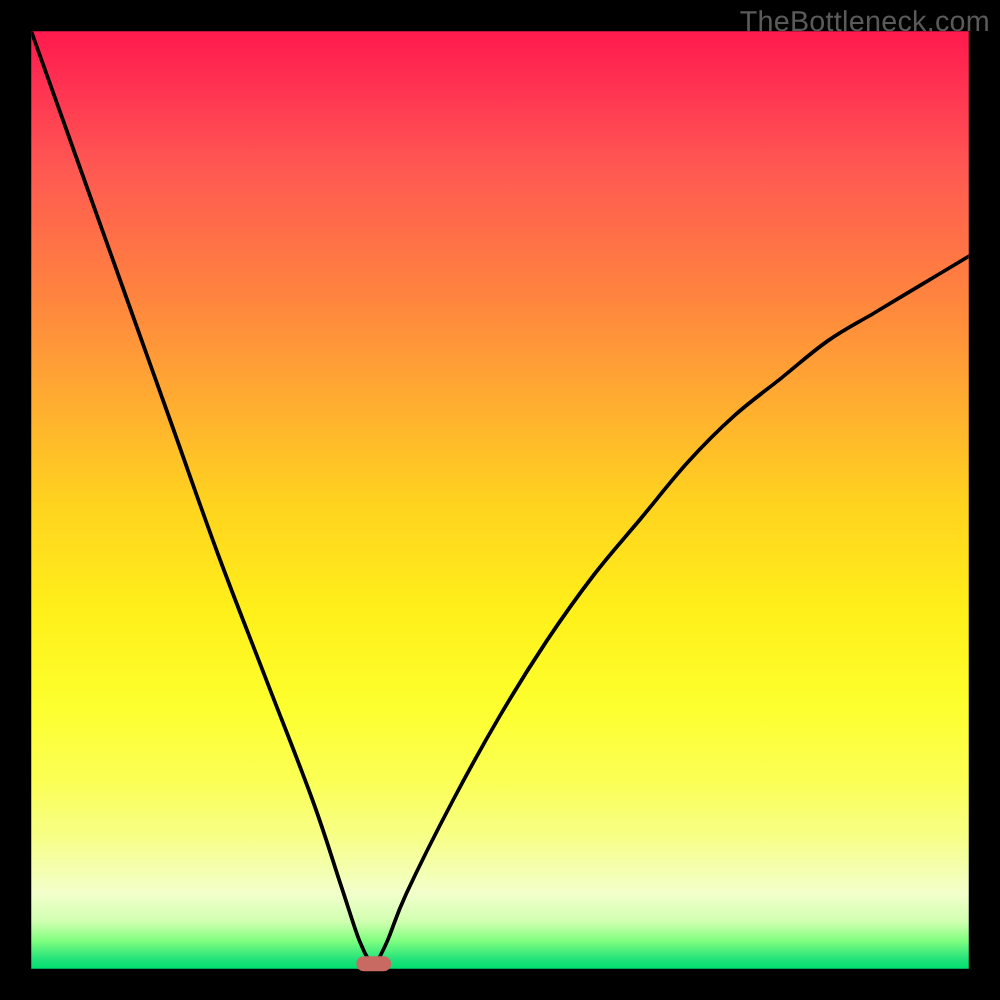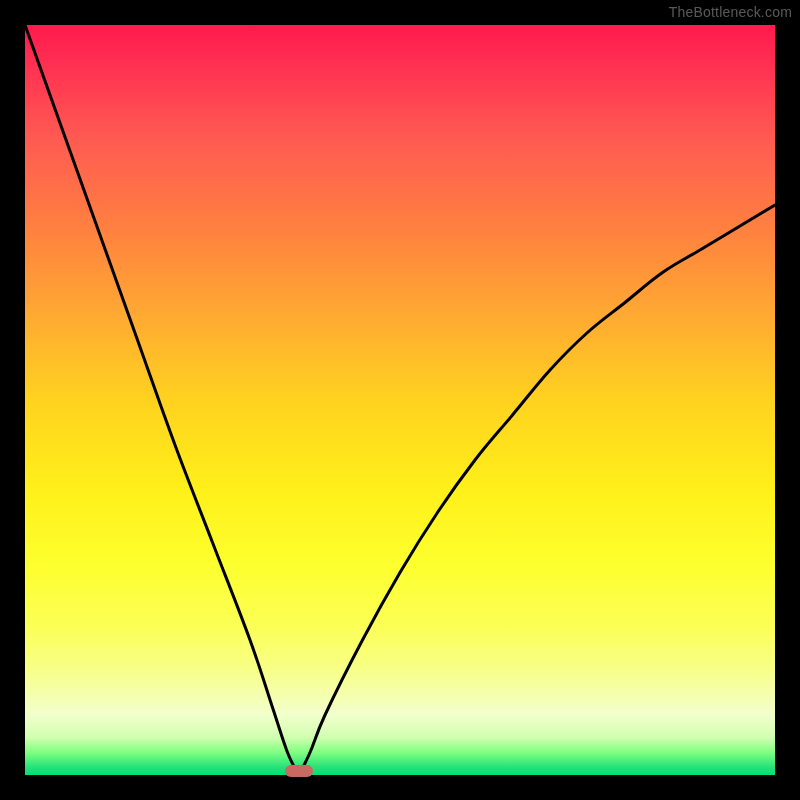--- a/index.html
+++ b/index.html
@@ -33,21 +33,21 @@
       #80ff80 97%,
       #22e27a 99%,
       #00e070 100%
     );
   }
   .watermark {
     position: absolute;
     top: 4px;
     right: 8px;
     color: #5a5a5a;
-    font-size: 14px;
+    font-size: 23px;
     font-weight: 500;
     letter-spacing: 0.2px;
     z-index: 20;
     user-select: none;
   }
   svg.curve {
     position: absolute;
     left: 0;
     top: 0;
     width: 750px;

